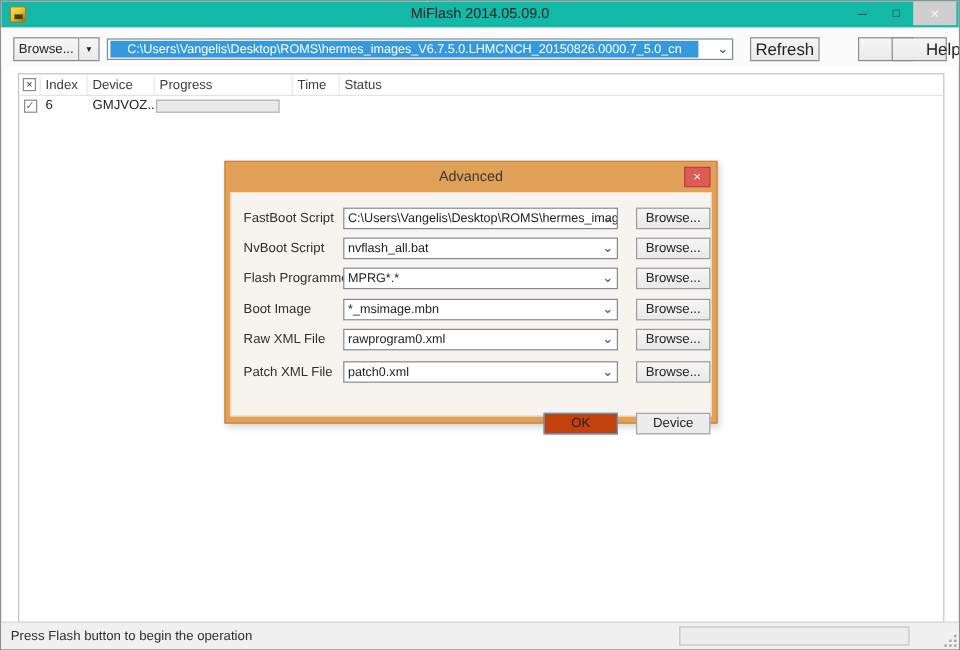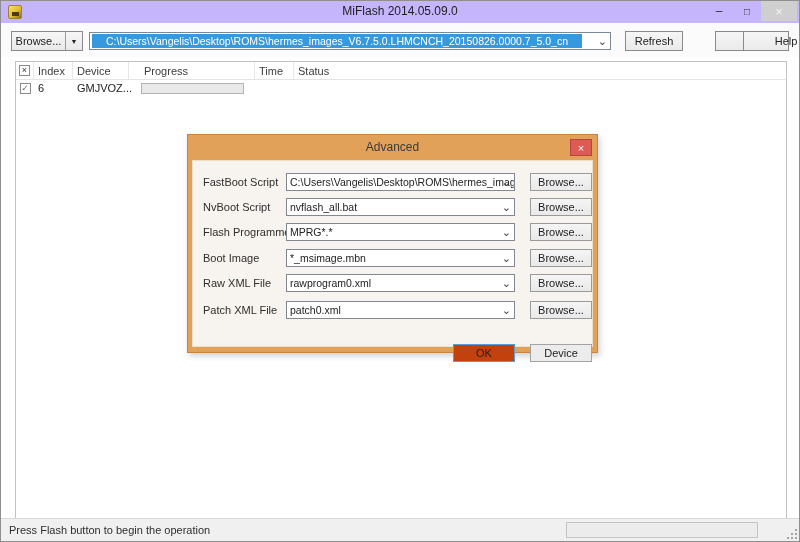--- a/index.html
+++ b/index.html
@@ -2,21 +2,21 @@
 <html><head>
 <meta charset="utf-8">
 <style>
   * { margin:0; padding:0; box-sizing:border-box; }
   html,body { width:800px; height:542px; font-family:"Liberation Sans","DejaVu Sans",sans-serif; }
   .window {
     position:relative; width:800px; height:542px; background:#ffffff;
     border:1px solid #8f8f8f; overflow:hidden; font-size:11px; color:#222;
   }
   
-  .titlebar { position:absolute; left:0; top:0; width:100%; height:22px; background:#c4b5fd; }
+  .titlebar { position:absolute; left:0; top:0; width:100%; height:22px; background:#14b8a6; }
   .app-icon { position:absolute; left:7px; top:4px; width:14px; height:14px; border-radius:2px;
     background:linear-gradient(135deg,#f4e06a 0%,#e3bf2e 55%,#8a6d1c 100%); border:1px solid #9b8326; }
   .app-icon:after { content:""; position:absolute; left:3px; top:6px; width:7px; height:4px; background:#4a3c10; }
   .title-text { position:absolute; left:0; right:0; top:3px; text-align:center; font-size:12px; color:#1e1e1e; }
   .caption-buttons { position:absolute; right:2px; top:0; height:20px; display:flex; }
   .cap-btn { width:28px; height:20px; display:flex; align-items:center; justify-content:center;
     font-size:12px; color:#333; cursor:default; }
   .cap-btn.maximize span { font-size:10px; }
   .cap-btn.close { width:36px; background:#cfcfcf; color:#f5f5f5; font-size:13px; }
   
@@ -24,33 +24,33 @@
   .split-button { position:absolute; left:10px; top:8px; width:72px; height:20px; display:flex;
     background:linear-gradient(#f6f6f6,#e9e9e9); border:1px solid #8a8a8a; }
   .split-button .label { flex:1; display:flex; align-items:center; justify-content:center; font-size:11px; }
   .split-button .arrow { width:17px; border-left:1px solid #9a9a9a; display:flex; align-items:center; justify-content:center;
     font-size:7px; color:#222; }
   .path-combo { position:absolute; left:88px; top:9px; width:522px; height:18px; background:#fff;
     border:1px solid #7b8a99; display:flex; align-items:center; padding-left:2px; overflow:hidden; white-space:nowrap; }
   .path-combo .sel { background:#3799dd; color:#ffffff; font-size:10.5px; padding:1px 14px; }
   .combo-chevron { position:absolute; right:3px; top:2px; font-size:11px; color:#444; line-height:12px; }
   .tb-btn { position:absolute; top:8px; height:20px; background:linear-gradient(#f6f6f6,#eaeaea);
-    border:1px solid #8a8a8a; font-size:11px; display:flex; align-items:center; justify-content:center; }
+    border:1px solid #8a8a8a; font-size:14px; display:flex; align-items:center; justify-content:center; }
   .btn-refresh { left:624px; width:58px; }
   .btn-flash   { left:714px; width:44px;padding-left:44px; }
   .btn-help    { left:742px; width:46px;padding-left:40px; }
   
   .listview { position:absolute; left:14px; top:60px; width:772px; height:458px; background:#fff;
     border:1px solid #c3c3c3; }
   .list-header { display:flex; height:18px; border-bottom:1px solid #e4e4e4; align-items:center; color:#3c3c3c; }
   .hcol { height:100%; display:flex; align-items:center; padding-left:4px; border-right:1px solid #e7e7e7; }
   .hc-check { width:18px; justify-content:center; padding-left:0; }
   .hc-index { width:39px; }
   .hc-device { width:56px; }
-  .hc-progress { width:115px;margin-left:11px; }
+  .hc-progress { width:115px; }
   .hc-time { width:39px; }
   .hc-status { flex:1; border-right:none; }
   .checkbox { width:11px; height:11px; border:1px solid #8a8a8a; background:#fff; display:flex;
     align-items:center; justify-content:center; font-size:9px; line-height:9px; color:#333; }
   .checkbox.checked { color:#5f7470; }
   .list-row { display:flex; height:16px; align-items:center; }
   .rcell { height:100%; display:flex; align-items:center; padding-left:4px; }
   .progress-track { width:103px; height:11px; border:1px solid #b3b3b3; background:#e9e9e9; margin-left:1px; }
   
   .dialog { position:absolute; left:186px; top:133px; width:411px; height:219px;

